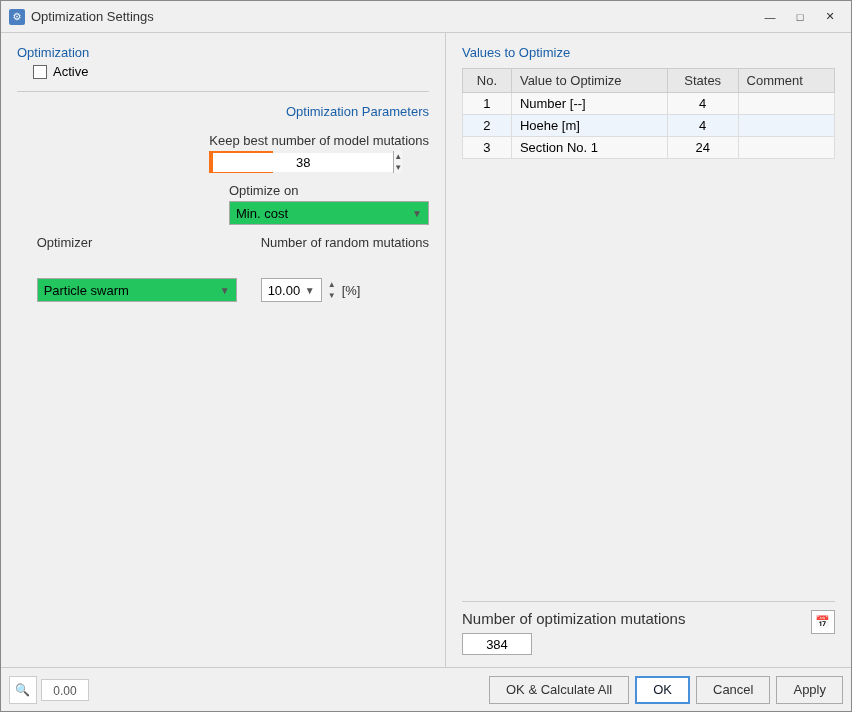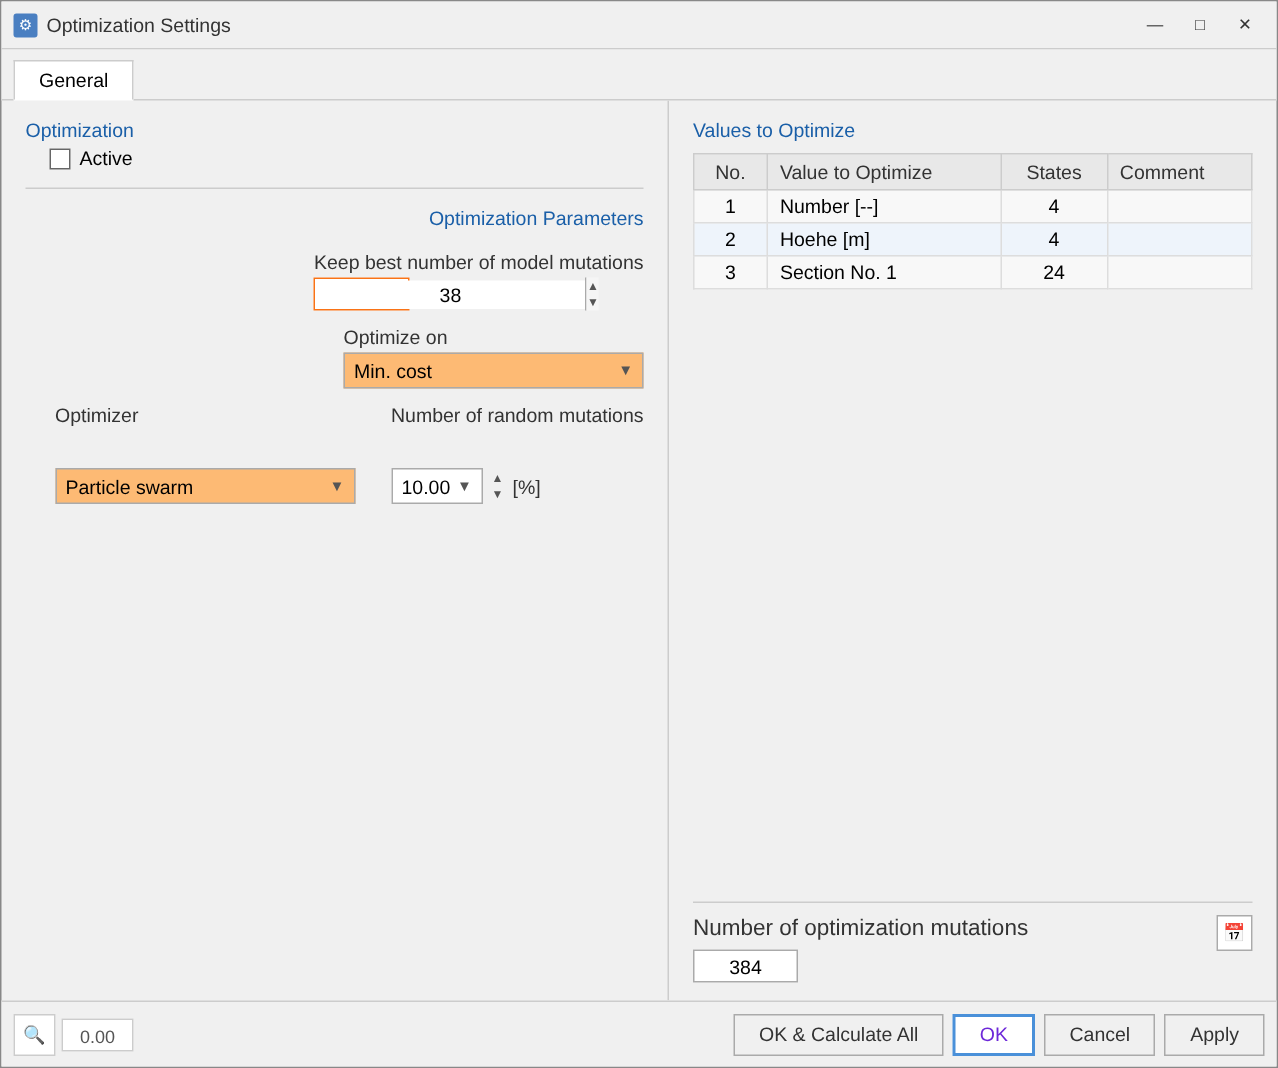--- a/index.html
+++ b/index.html
@@ -133,21 +133,21 @@
       font-size: 13px;
       color: #333;
       margin-bottom: 3px;
     }
 
     .spinbox {
       display: flex;
       align-items: center;
       width: 64px;
       height: 22px;
-      border: 1px solid #f97316;
+      border: 4px solid #f97316;
       background: white;
     }
     .spinbox-value {
       flex: 1;
       text-align: center;
       font-size: 13px;
       padding: 2px;
       border: none;
       outline: none;
     }
@@ -168,21 +168,21 @@
       color: #555;
       background: #f5f5f5;
     }
 
     .select-box {
       display: flex;
       align-items: center;
       width: 200px;
       height: 24px;
       border: 1px solid #aaa;
-      background: #fdba74;
+      background: #22c55e;
       padding: 0 6px;
       cursor: pointer;
     }
     .select-value {
       flex: 1;
       font-size: 13px;
     }
     .select-arrow {
       font-size: 10px;
       color: #555;
@@ -346,45 +346,40 @@
       padding: 0 16px;
       border: 1px solid #aaa;
       background: #f0f0f0;
       cursor: pointer;
       font-size: 13px;
       color: #333;
     }
     .btn.primary {
       background: white;
       border: 2px solid #4a90d9;
-      color: #6d28d9;
+      color: #0f172a;
     }
   </style>
 </head>
 <body>
 
 <div class="window">
 
   <div class="titlebar">
     <div class="titlebar-icon">
       <span>⚙</span>
     </div>
     <span class="titlebar-title">Optimization Settings</span>
     <div class="titlebar-controls">
       <button class="titlebar-btn">—</button>
       <button class="titlebar-btn">□</button>
       <button class="titlebar-btn close">✕</button>
     </div>
   </div>
 
-  <div class="tabs-bar">
-    <div class="tab">
-      <span>General</span>
-    </div>
-  </div>
 
   <div class="content-area">
 
     <div class="left-panel">
 
       <div class="active-section">
         <div class="section-title">Optimization</div>
         <div class="checkbox-row">
           <div class="checkbox-box"></div>
           <span>Active</span>

